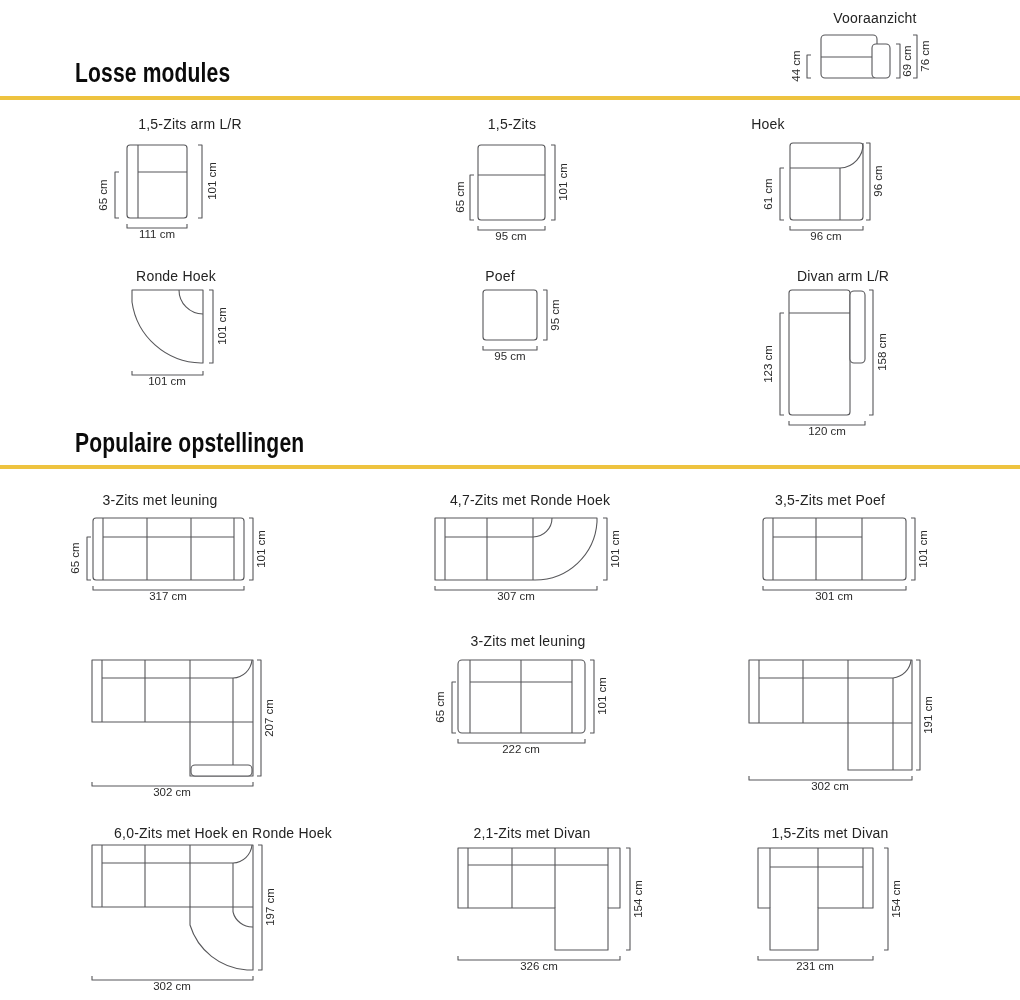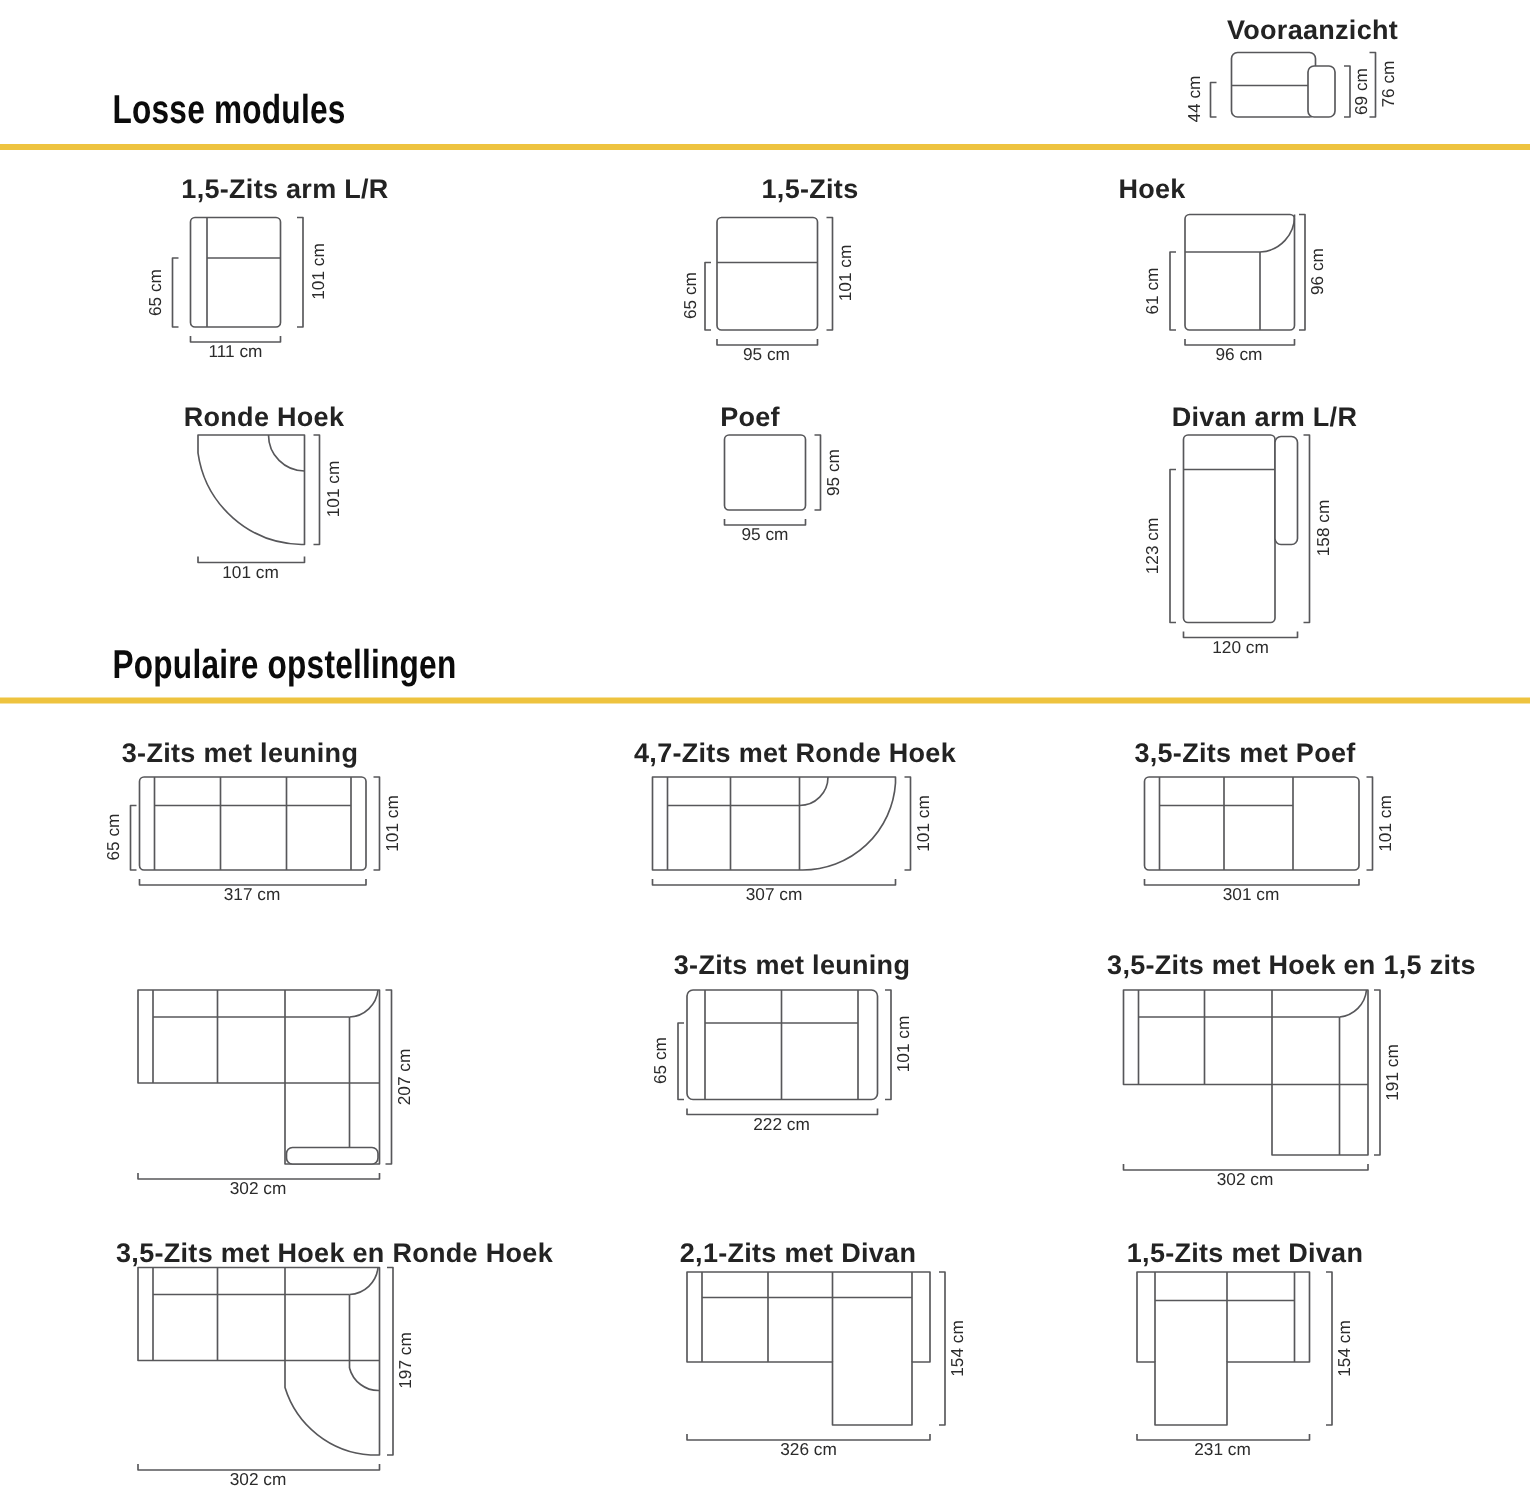--- a/index.html
+++ b/index.html
@@ -1,51 +1,50 @@
 <!DOCTYPE html>
 <html><head>
 <meta charset="utf-8">
 <style>
   html,body{margin:0;padding:0;background:#fff;}
   #page{position:relative;width:1020px;height:1000px;background:#fff;overflow:hidden;
         font-family:"Liberation Sans",sans-serif;}
   .section-heading{position:absolute;font-size:27px;font-weight:900;color:#0b0b0b;
         letter-spacing:0.2px;transform:scaleX(0.78);transform-origin:left center;white-space:nowrap;}
   .divider{position:absolute;left:0;width:1020px;height:4px;background:#eec33f;}
-  .card-title{position:absolute;transform:translateX(-50%);font-size:18px;color:#232323;
-        white-space:nowrap;letter-spacing:0.2px;font-weight:bold;}
+  .card-title{position:absolute;transform:translateX(-50%);font-size:14px;color:#232323;
+        white-space:nowrap;letter-spacing:0.2px;}
   svg.sheet{position:absolute;left:0;top:0;}
   svg.sheet path,svg.sheet rect,svg.sheet line{stroke:#57575a;stroke-width:1.1;fill:none;
         stroke-linecap:butt;stroke-linejoin:round;}
   svg.sheet .wfill{fill:#ffffff;}
   svg.sheet text{font-family:"Liberation Sans",sans-serif;font-size:11.5px;fill:#2b2b2b;stroke:none;}
 </style>
 </head>
 <body>
 
 <div id="page">
 
   <div class="section-heading" style="left:75px;top:58px;">Losse modules</div>
   <div class="divider" style="top: 96px; background: rgb(238, 195, 63);"></div>
   <div class="section-heading" style="left:75px;top:428px;">Populaire opstellingen</div>
   <div class="divider" style="top: 465px; background: rgb(238, 195, 63);"></div>
 
   <div class="card-title" style="left:875px;top:10px;">Vooraanzicht</div>
   <div class="card-title" style="left:190px;top:116px;">1,5-Zits arm L/R</div>
-  <div class="card-title" style="left:512px;top:116px;margin-left:28px;">1,5-Zits</div>
+  <div class="card-title" style="left:512px;top:116px;">1,5-Zits</div>
   <div class="card-title" style="left:768px;top:116px;">Hoek</div>
   <div class="card-title" style="left:176px;top:268px;">Ronde Hoek</div>
   <div class="card-title" style="left:500px;top:268px;">Poef</div>
   <div class="card-title" style="left:843px;top:268px;">Divan arm L/R</div>
   <div class="card-title" style="left:160px;top:492px;">3-Zits met leuning</div>
   <div class="card-title" style="left:530px;top:492px;">4,7-Zits met Ronde Hoek</div>
   <div class="card-title" style="left:830px;top:492px;">3,5-Zits met Poef</div>
   <div class="card-title" style="left:528px;top:633px;">3-Zits met leuning</div>
-  <div class="card-title" style="left:861px;top:633px;">3,5-Zits met Hoek en 1,5 zits</div>
-  <div class="card-title" style="left:223px;top:825px;">3,5-Zits met Hoek en Ronde Hoek</div>
+  <div class="card-title" style="left:223px;top:825px;">6,0-Zits met Hoek en Ronde Hoek</div>
   <div class="card-title" style="left:532px;top:825px;">2,1-Zits met Divan</div>
   <div class="card-title" style="left:830px;top:825px;text-align:right;">1,5-Zits met Divan</div>
 
   <svg class="sheet" width="1020" height="1000" viewBox="0 0 1020 1000">
 
     <g>
       <rect x="821" y="35" width="56" height="43" rx="4"></rect>
       <path d="M821,57 H877"></path>
       <rect class="wfill" x="872" y="44" width="18" height="34" rx="4"></rect>
       <path d="M811,55 H807 V78 H811"></path>

